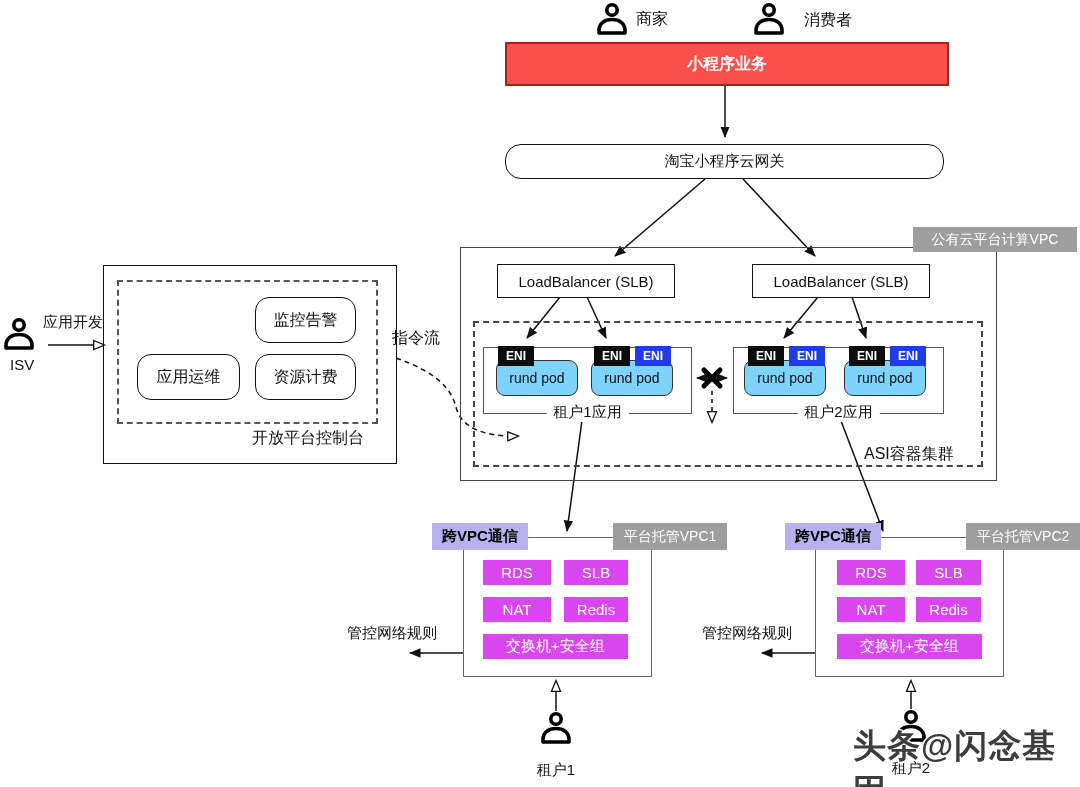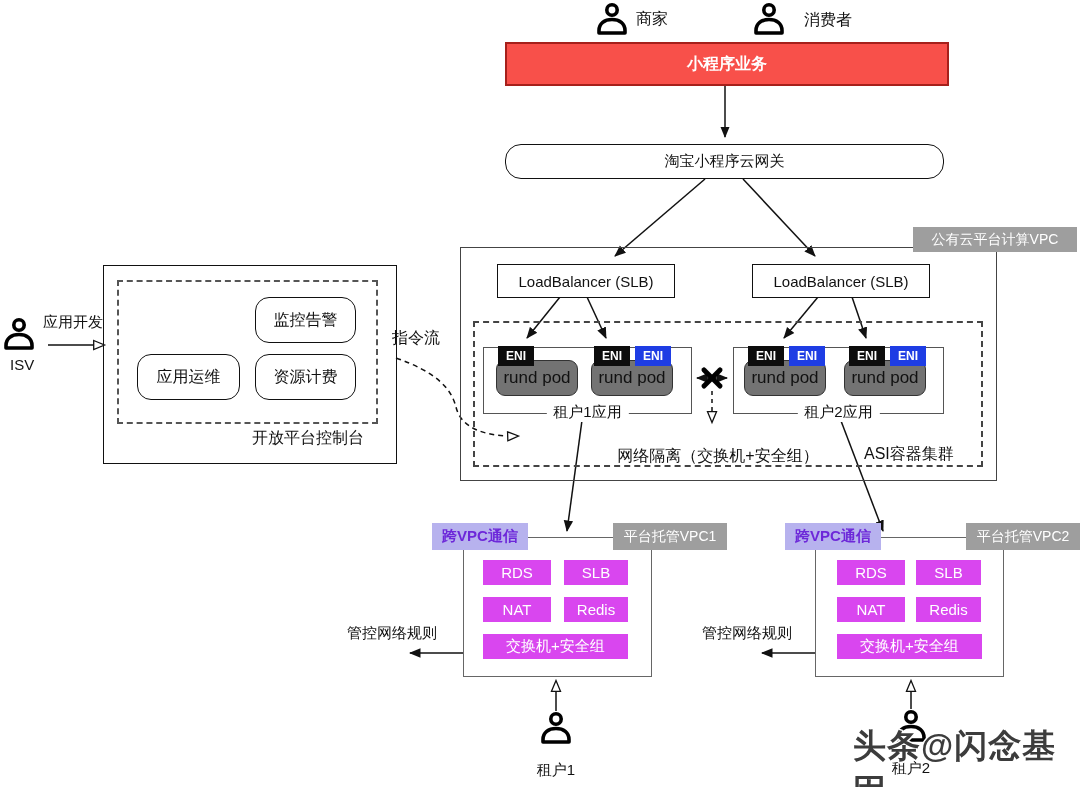--- a/index.html
+++ b/index.html
@@ -17,33 +17,33 @@
   .gateway{left:505px;top:144px;width:437px;height:33px;border:1.6px solid #111;border-radius:16px;
            font-size:15px;font-weight:400;background:#fff;}
   
   .vpcbox{left:460px;top:247px;width:535px;height:232px;border:1.6px solid #444;background:transparent;}
   .graytag{background:#9e9e9e;color:#fff;font-size:14px;z-index:4;}
   .lb{width:176px;height:32px;border:1.5px solid #111;background:#fff;font-size:15px;}
   .asibox{left:473px;top:321px;width:506px;height:142px;border:2px dashed #444;}
   .tenantbox{width:207px;height:65px;border:1.5px solid #555;background:#fff;}
   .tenantlbl{position:absolute;left:50%;bottom:-9px;transform:translateX(-50%);background:#fff;
              padding:0 7px;font-size:15px;white-space:nowrap;z-index:3;}
-  .pod{position:absolute;width:80px;height:34px;border:1.5px solid #333;border-radius:9px;background:#737373;
-       font-size:17px;z-index:2;}
+  .pod{position:absolute;width:80px;height:34px;border:1.5px solid #333;border-radius:9px;background:#7dd3fc;
+       font-size:14px;z-index:2;}
   .eni{position:absolute;width:36px;height:20px;font-size:12px;font-weight:700;color:#fff;z-index:3;}
   .eni.black{background:#0d0d0d;}
   .eni.blue{background:#1e3de4;}
   
   .console{left:103px;top:265px;width:292px;height:197px;border:1.6px solid #111;}
   .consoledash{position:absolute;left:13px;top:14px;width:257px;height:140px;border:2px dashed #555;}
   .pill{position:absolute;width:101px;height:44px;border:1.5px solid #111;border-radius:14px;font-size:16px;background:#fff;}
   
   .hostedbox{width:187px;height:138px;border:1.6px solid #666;background:#fff;}
   .tile{position:absolute;height:25px;background:#d946ef;color:#fff;font-size:15px;z-index:3;}
-  .crossvpc{width:96px;height:27px;background:#b7b2ee;color:#6d28d9;font-size:15px;font-weight:600;z-index:4;}
+  .crossvpc{width:96px;height:27px;background:#b7b2ee;color:#000000;font-size:15px;font-weight:600;z-index:4;}
   .hostedtag{width:114px;height:27px;z-index:4;}
   .txt{font-size:16px;white-space:nowrap;z-index:3;}
   .txt15{font-size:15px;white-space:nowrap;z-index:3;}
   .person{z-index:2;}
   .watermark{left:853px;top:724px;font-size:33px;font-weight:700;color:#3c3c3c;letter-spacing:1px;z-index:10;
              text-shadow:-1.5px 0 #fff,1.5px 0 #fff,0 -1.5px #fff,0 1.5px #fff,-1px -1px #fff,1px 1px #fff,-1px 1px #fff,1px -1px #fff;}
 </style>
 </head>
 <body>
 
@@ -153,21 +153,20 @@
   <div class="abs node tenantbox" style="left:733px;top:347px;width:209px;">
     <div class="pod ctr" style="left:10px;top:12px;">rund pod</div>
     <div class="eni black ctr" style="left:14px;top:-2px;">ENI</div>
     <div class="eni blue ctr" style="left:55px;top:-2px;">ENI</div>
     <div class="pod ctr" style="left:110px;top:12px;">rund pod</div>
     <div class="eni black ctr" style="left:115px;top:-2px;">ENI</div>
     <div class="eni blue ctr" style="left:156px;top:-2px;">ENI</div>
     <div class="tenantlbl ctr">租户2应用</div>
   </div>
 
-  <div class="abs txt ctr" style="left:598px;top:446px;width:240px;">网络隔离（交换机+安全组）</div>
   <div class="abs txt" style="left:864px;top:444px;">ASI容器集群</div>
 
   <div class="abs node hostedbox" style="left:463px;top:537px;">
     <div class="tile ctr" style="left:19px;top:22px;width:68px;">RDS</div>
     <div class="tile ctr" style="left:100px;top:22px;width:64px;">SLB</div>
     <div class="tile ctr" style="left:19px;top:59px;width:68px;">NAT</div>
     <div class="tile ctr" style="left:100px;top:59px;width:64px;">Redis</div>
     <div class="tile ctr" style="left:19px;top:96px;width:145px;">交换机+安全组</div>
   </div>
   <div class="abs ctr node crossvpc" style="left:432px;top:523px;">跨VPC通信</div>

